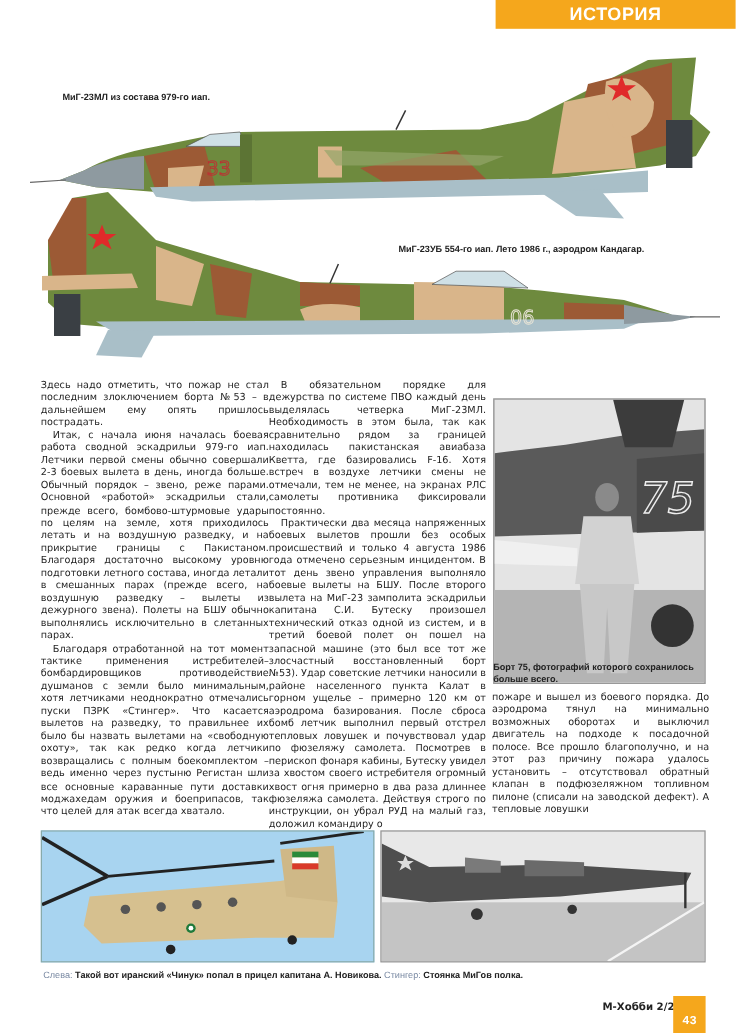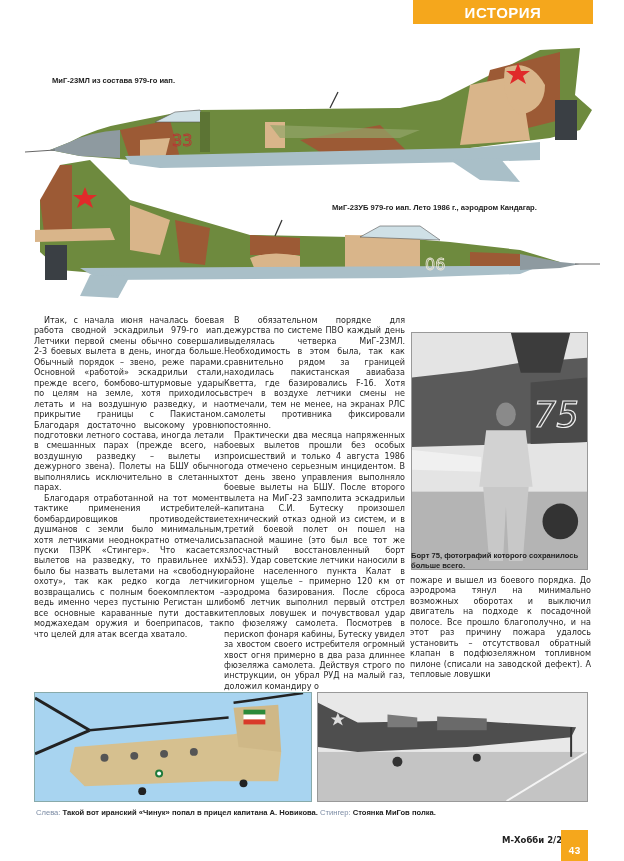--- a/index.html
+++ b/index.html
@@ -1,20 +1,20 @@
 <!DOCTYPE html>
 <html><head>
 <meta charset="utf-8">
 <style>
   * { box-sizing: border-box; margin: 0; padding: 0; }
   html, body { width: 624px; height: 861px; background: #ffffff; overflow: hidden; }
   body { position: relative; font-family: "DejaVu Sans", sans-serif; color: #1a1a1a; }
 
   .section-tab {
-    position: absolute; left: 413px; top: 0; width: 180px; height: 24px;
+    position: absolute; left: 413px; top: 0; width: 200px; height: 24px;
     background: #f5a71c; color: #fff; font-family: "Liberation Sans", sans-serif;
     font-weight: bold; font-size: 15px; letter-spacing: 0.5px;
     display: flex; align-items: center; justify-content: center;
   }
 
   .profiles { position: absolute; left: 0; top: 30px; width: 624px; height: 270px; }
   .profiles svg { width: 100%; height: 100%; display: block; }
 
   .caption-plane {
     position: absolute; font-family: "Liberation Sans", sans-serif;
@@ -139,23 +139,24 @@
 
       <line x1="275" y1="206" x2="282" y2="190" stroke="#333" stroke-width="1.2"></line>
 
       <polygon points="85,157 88,165 97,165 90,170 93,178 85,173 77,178 80,170 73,165 82,165" fill="#e02a2a"></polygon>
 
       <text x="425" y="240" font-family="DejaVu Sans, sans-serif" font-size="16" fill="none" stroke="#e8e4d6" stroke-width="0.8">06</text>
     </g>
   </svg>
 </div>
 <div class="caption-plane cap1">МиГ-23МЛ из состава 979-го иап.</div>
-<div class="caption-plane cap2">МиГ-23УБ 979-го иап. Лето 1986 г., аэродром Кандагар.</div>
+<div class="caption-plane cap2">МиГ-23УБ 554-го иап. Лето 1986 г., аэродром Кандагар.</div>
 
 <div class="col col1">
+  <p>Здесь надо отметить, что пожар не стал последним злоключением борта №53 – в дальнейшем ему опять пришлось пострадать.</p>
   <p class="ind">Итак, с начала июня началась боевая работа сводной эскадрильи 979-го иап. Летчики первой смены обычно совершали 2-3 боевых вылета в день, иногда больше. Обычный порядок – звено, реже парами. Основной «работой» эскадрильи стали, прежде всего, бомбово-штурмовые удары по целям на земле, хотя приходилось летать и на воздушную разведку, и на прикрытие границы с Пакистаном. Благодаря достаточно высокому уровню подготовки летного состава, иногда летали в смешанных парах (прежде всего, на воздушную разведку – вылеты из дежурного звена). Полеты на БШУ обычно выполнялись исключительно в слетанных парах.</p>
   <p class="ind">Благодаря отработанной на тот момент тактике применения истребителей–бомбардировщиков противодействие душманов с земли было минимальным, хотя летчиками неоднократно отмечались пуски ПЗРК «Стингер». Что касается вылетов на разведку, то правильнее их было бы назвать вылетами на «свободную охоту», так как редко когда летчики возвращались с полным боекомплектом – ведь именно через пустыню Регистан шли все основные караванные пути доставки моджахедам оружия и боеприпасов, так что целей для атак всегда хватало.</p>
 </div>
 <div class="col col2">
   <p class="ind">В обязательном порядке для дежурства по системе ПВО каждый день выделялась четверка МиГ-23МЛ. Необходимость в этом была, так как сравнительно рядом за границей находилась пакистанская авиабаза Кветта, где базировались F-16. Хотя встреч в воздухе летчики смены не отмечали, тем не менее, на экранах РЛС самолеты противника фиксировали постоянно.</p>
   <p class="ind">Практически два месяца напряженных боевых вылетов прошли без особых происшествий и только 4 августа 1986 года отмечено серьезным инцидентом. В тот день звено управления выполняло боевые вылеты на БШУ. После второго вылета на МиГ-23 замполита эскадрильи капитана С.И. Бутеску произошел технический отказ одной из систем, и в третий боевой полет он пошел на запасной машине (это был все тот же злосчастный восстановленный борт №53). Удар советские летчики наносили в районе населенного пункта Калат в горном ущелье – примерно 120 км от аэродрома базирования. После сброса бомб летчик выполнил первый отстрел тепловых ловушек и почувствовал удар по фюзеляжу самолета. Посмотрев в перископ фонаря кабины, Бутеску увидел за хвостом своего истребителя огромный хвост огня примерно в два раза длиннее фюзеляжа самолета. Действуя строго по инструкции, он убрал РУД на малый газ, доложил командиру о</p>
 </div>
 
 <div class="photo-75">
   <svg viewBox="0 0 177 238" preserveAspectRatio="none">

